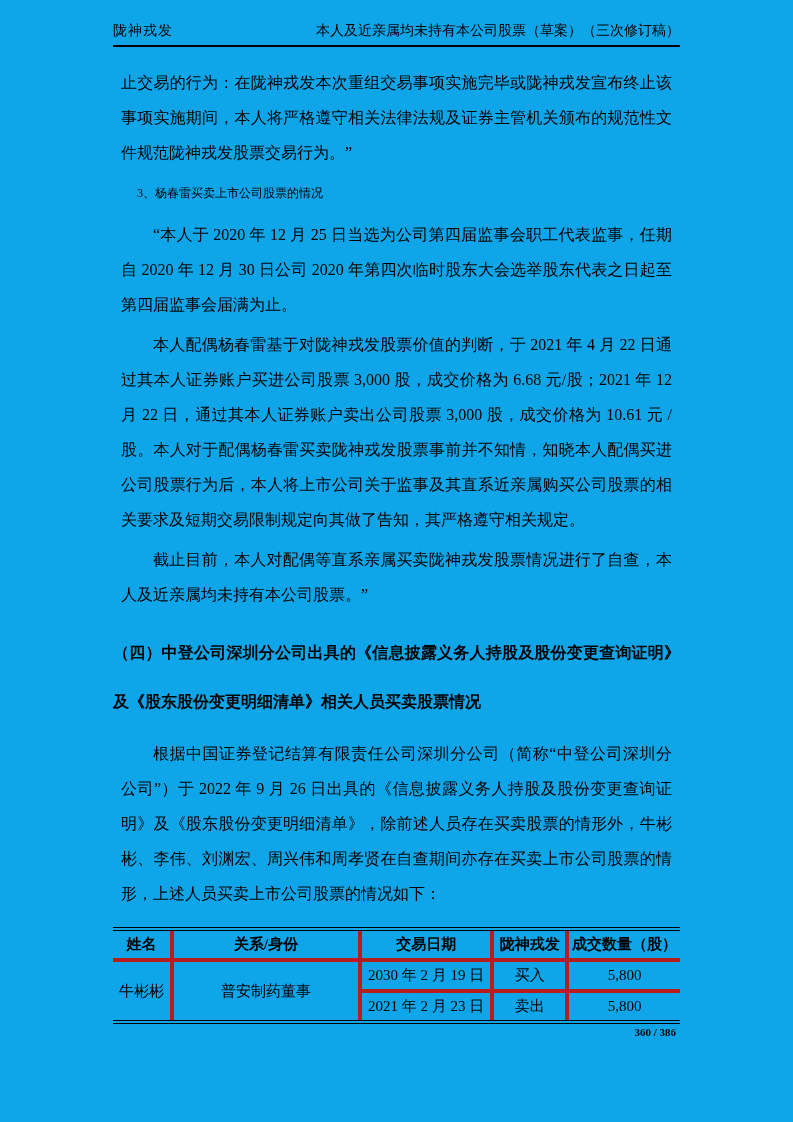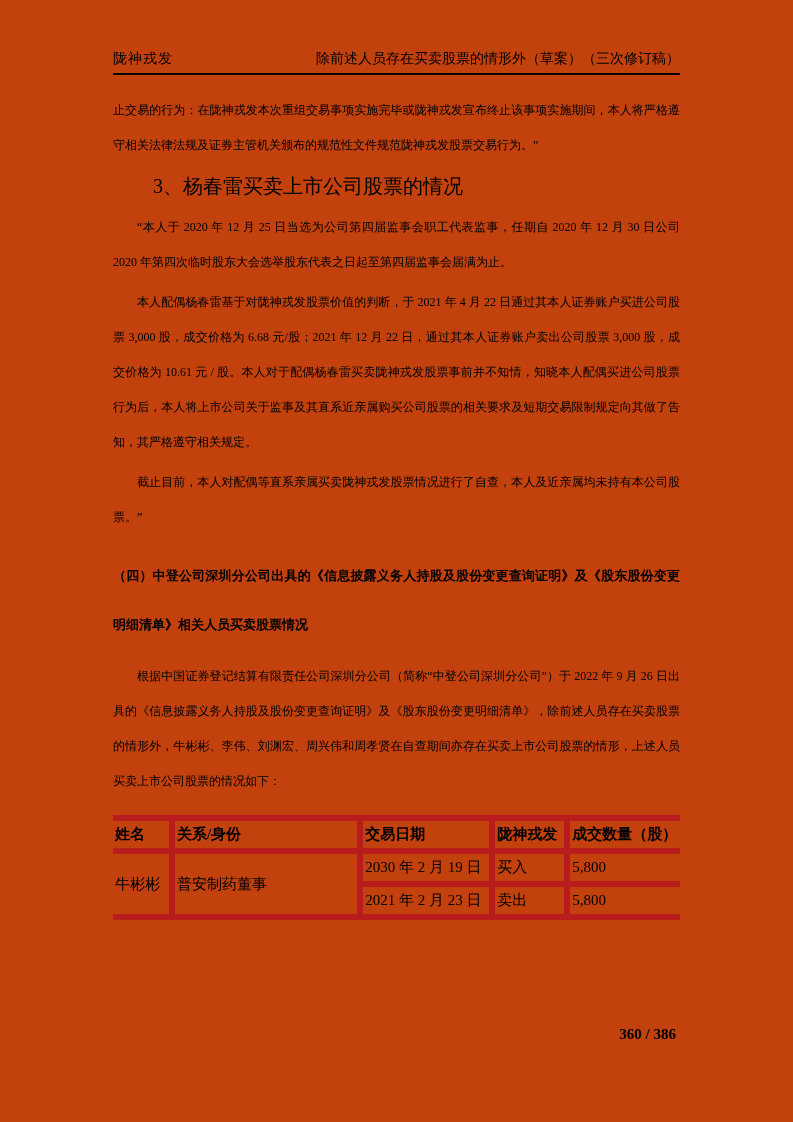--- a/index.html
+++ b/index.html
@@ -5,96 +5,96 @@
   html, body {
     margin: 0;
     padding: 0;
     background: #ffffff;
   }
   .page {
     position: relative;
     width: 793px;
     height: 1122px;
     margin: 0 auto;
-    background: #c2410c;
+    background: #0ea5e9;
     color: #000000;
     font-family: "Liberation Serif", "DejaVu Serif", serif;
     box-sizing: border-box;
-    padding: 50px 113px 0 113px;
+    padding: 22px 113px 0 113px;
     overflow: hidden;
   }
   .doc-header {
     display: flex;
     justify-content: space-between;
     align-items: flex-end;
     font-size: 14px;
     border-bottom: 2px solid #000;
     padding-bottom: 5px;
   }
   .doc-header .hdr-left { letter-spacing: 1px; }
   .content { margin-top: 18px; }
   p.body-par {
-    font-size: 12px;
+    font-size: 16px;
     line-height: 35px;
     text-align: justify;
-    margin: 5px 0;
+    margin: 5px 8px;
   }
   .indent { text-indent: 2em; }
   .sub-heading {
-    font-size: 20px;
+    font-size: 12px;
     line-height: 35px;
     text-indent: 2em;
     font-weight: normal;
     margin: 6px 0;
   }
   .major-heading {
     font-family: "Liberation Sans", "DejaVu Sans", sans-serif;
     font-weight: bold;
-    font-size: 13px;
+    font-size: 16px;
     line-height: 49px;
     text-align: justify;
     margin: 16px 0 10px 0;
   }
   table.doc-table {
     width: 100%;
     border-collapse: collapse;
     margin-top: 16px;
     font-size: 15px;
     border-top: 4px double #000;
     border-bottom: 4px double #000;
     border-left: none;
     border-right: none;
   }
   .doc-table th, .doc-table td {
-    border: 6px solid #b91c1c;
-    text-align: left;
+    border: 4px solid #b91c1c;
+    text-align: center;
     vertical-align: middle;
     padding: 3px 2px;
     line-height: 21px;
     font-weight: normal;
   }
   .doc-table th { font-weight: bold; }
   .doc-table th:first-child, .doc-table td.first-col { border-left: none; }
   .doc-table th:last-child, .doc-table td.last-col { border-right: none; }
   .page-footer {
     position: absolute;
     top: 1026px;
     right: 117px;
-    font-size: 15px;
+    font-size: 11px;
     font-weight: bold;
   }
 </style>
 </head>
 <body>
 
 <div class="page">
 
   <div class="doc-header">
     <span class="hdr-left">陇神戎发</span>
-    <span class="hdr-right">除前述人员存在买卖股票的情形外（草案）（三次修订稿）</span>
+    <span class="hdr-right">本人及近亲属均未持有本公司股票（草案）（三次修订稿）</span>
   </div>
 
   <div class="content">
 
     <p class="body-par">止交易的行为：在陇神戎发本次重组交易事项实施完毕或陇神戎发宣布终止该事项实施期间，本人将严格遵守相关法律法规及证券主管机关颁布的规范性文件规范陇神戎发股票交易行为。”</p>
 
     <p class="sub-heading">3、杨春雷买卖上市公司股票的情况</p>
 
 
     <p class="body-par indent">“本人于 2020 年 12 月 25 日当选为公司第四届监事会职工代表监事，任期自 2020 年 12 月 30 日公司 2020 年第四次临时股东大会选举股东代表之日起至第四届监事会届满为止。</p>

